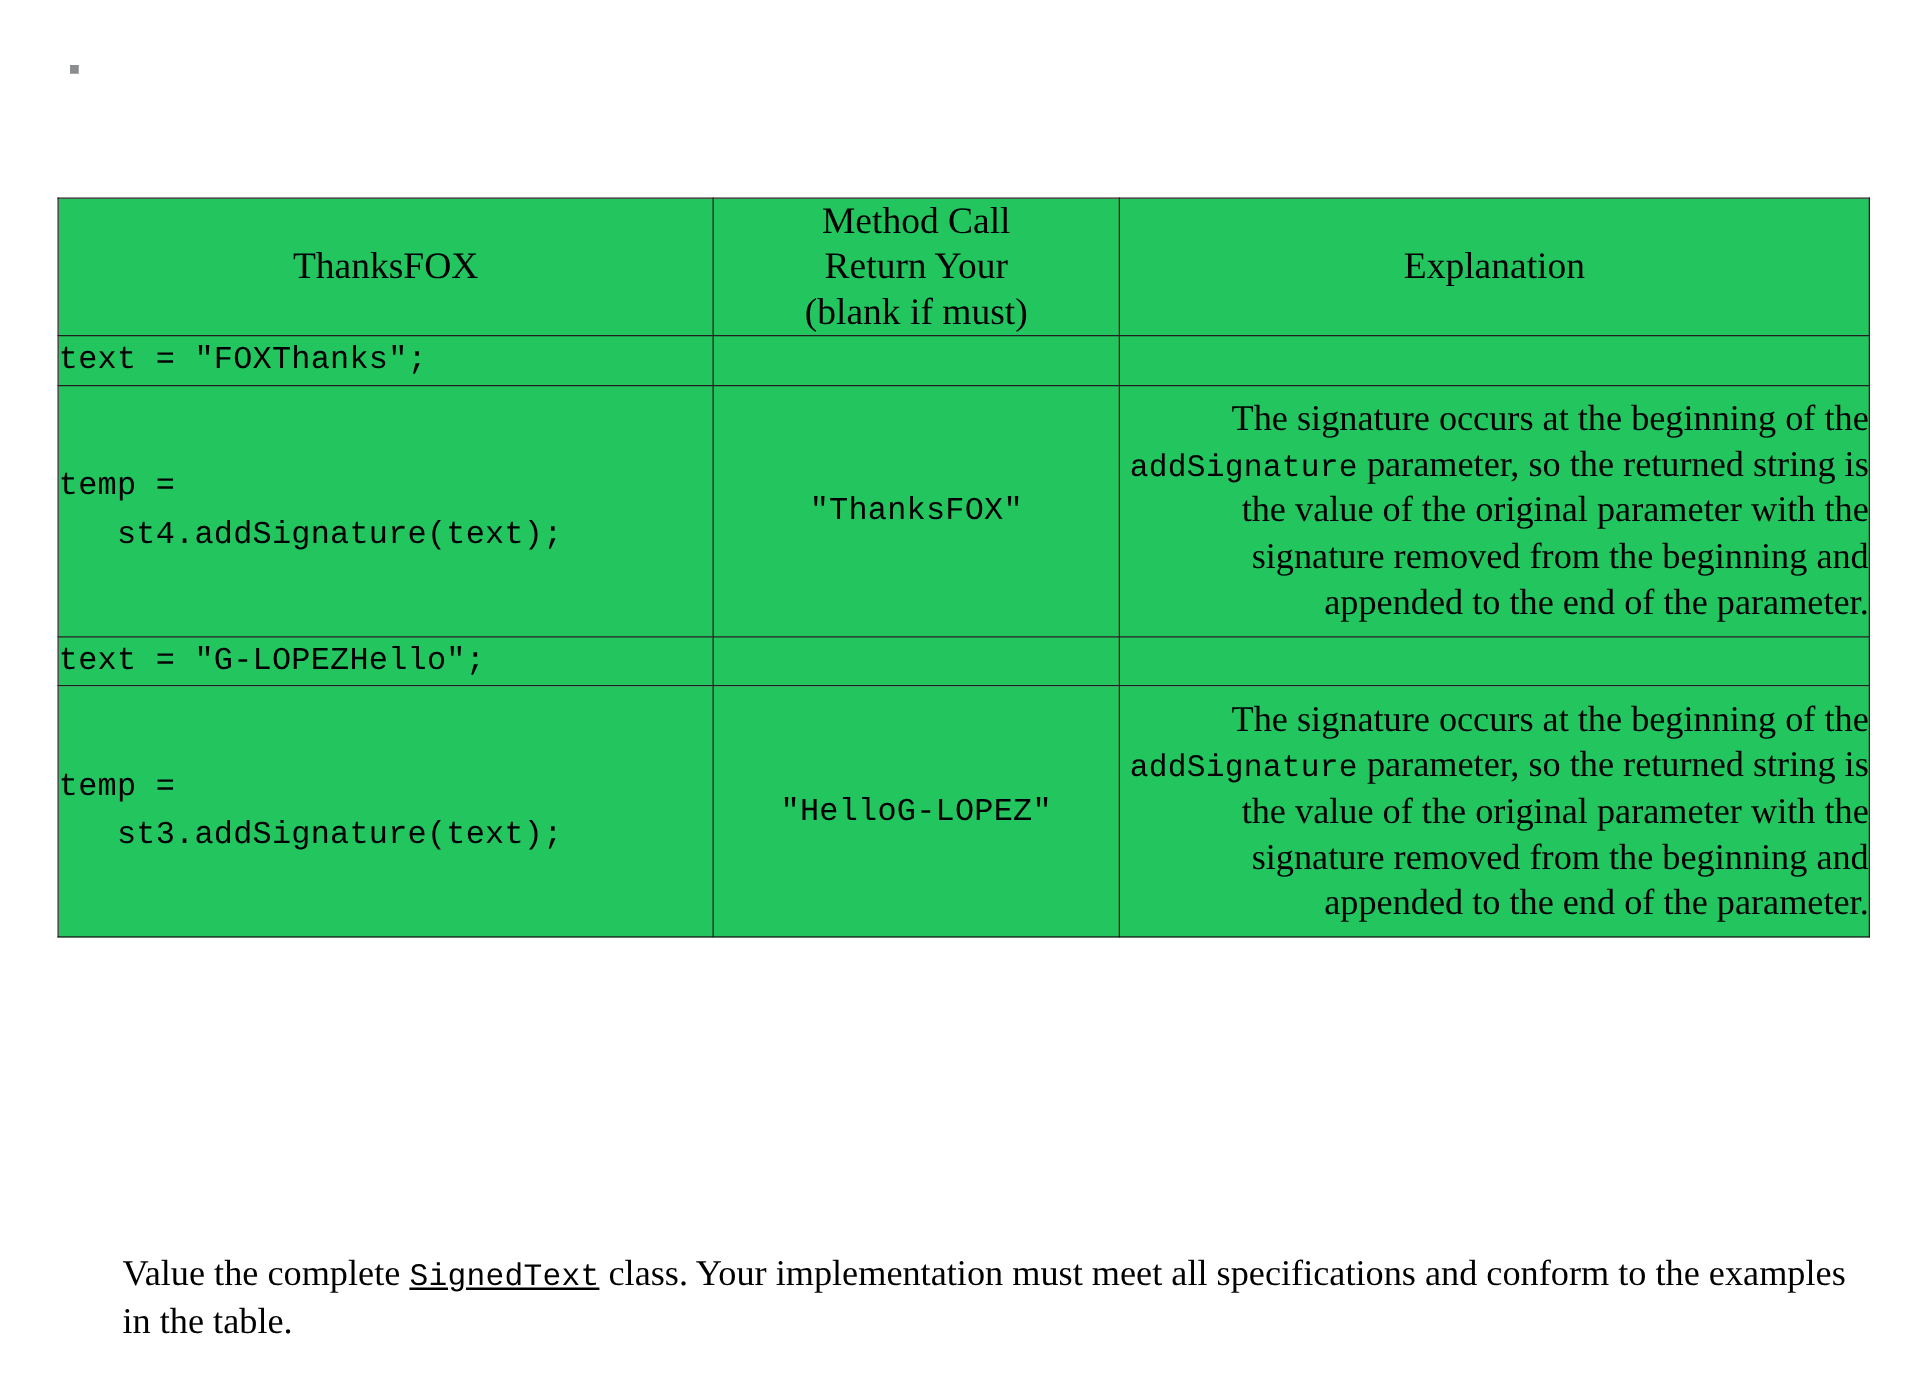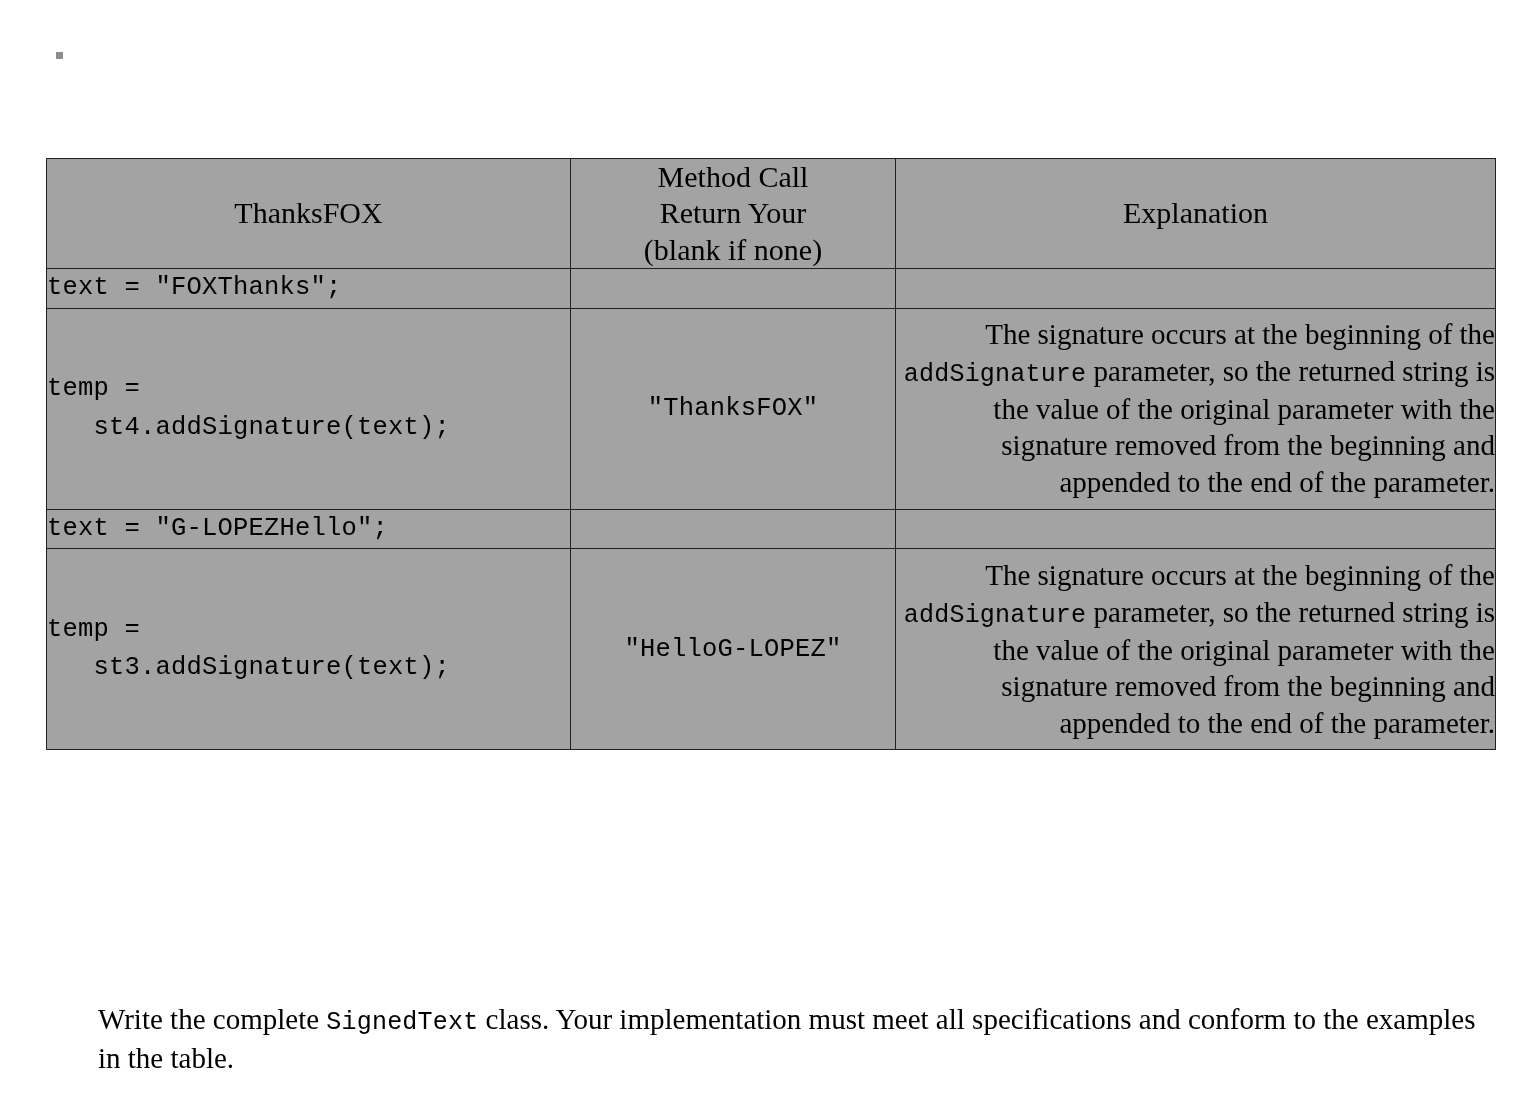--- a/index.html
+++ b/index.html
@@ -52,21 +52,21 @@
     width: 1449px;
     border-collapse: collapse;
     table-layout: fixed;
     background: #ffffff;
   }
   .examples-table td,
   .examples-table th {
     border: 1.6px solid #231f20;
     padding: 0;
     vertical-align: middle;
-    background: #a3a3a3;
+    background: #22c55e;
   }
 
   .col-statement   { width: 524px; }
   .col-return      { width: 325px; }
   .col-explanation { width: 600px; }
 
   
   .hdr-cell {
     text-align: center;
     font-size: 30px;
@@ -124,20 +124,21 @@
     width: 1390px;
     font-family: "Liberation Serif", serif;
     font-size: 29px;
     line-height: 1.30;
     text-align: left;
   }
   .closing-paragraph .mono {
     font-family: "Liberation Mono", monospace;
     font-size: 25px;
     letter-spacing: 0.2px;
+    text-decoration: underline;
   }
 </style>
 </head>
 <body>
 
 <div class="page-header">
   <span class="sep-square"></span>
 </div>
 
 <table class="examples-table">
@@ -145,21 +146,21 @@
     <col class="col-statement">
     <col class="col-return">
     <col class="col-explanation">
   </colgroup>
   <thead>
     <tr>
       <th class="hdr-cell">ThanksFOX</th>
       <th class="hdr-cell">
         <div>Method Call</div>
         <div>Return Your</div>
-        <div>(blank if none)</div>
+        <div>(blank if must)</div>
       </th>
       <th class="hdr-cell">Explanation</th>
     </tr>
   </thead>
   <tbody>
 
     <tr class="row-simple">
       <td class="code-cell">text = "FOXThanks";</td>
       <td class="return-cell blank-cell"></td>
       <td class="explanation-cell blank-cell"></td>
@@ -181,13 +182,13 @@
     <tr class="row-call">
       <td class="code-cell"><span>temp =</span>
 <span>   st3.addSignature(text);</span></td>
       <td class="return-cell">"HelloG-LOPEZ"</td>
       <td class="explanation-cell"><span>The signature occurs at the beginning of the </span><span class="mono">addSignature</span><span> parameter, so the returned string is the value of the original parameter with the signature removed from the beginning and appended to the end of the parameter.</span></td>
     </tr>
 
   </tbody>
 </table>
 
-<p class="closing-paragraph"><span>Write the complete </span><span class="mono">SignedText</span><span> class. Your implementation must meet all specifications and conform to the examples in the table.</span></p>
+<p class="closing-paragraph"><span>Value the complete </span><span class="mono">SignedText</span><span> class. Your implementation must meet all specifications and conform to the examples in the table.</span></p>
 
 </body></html>

